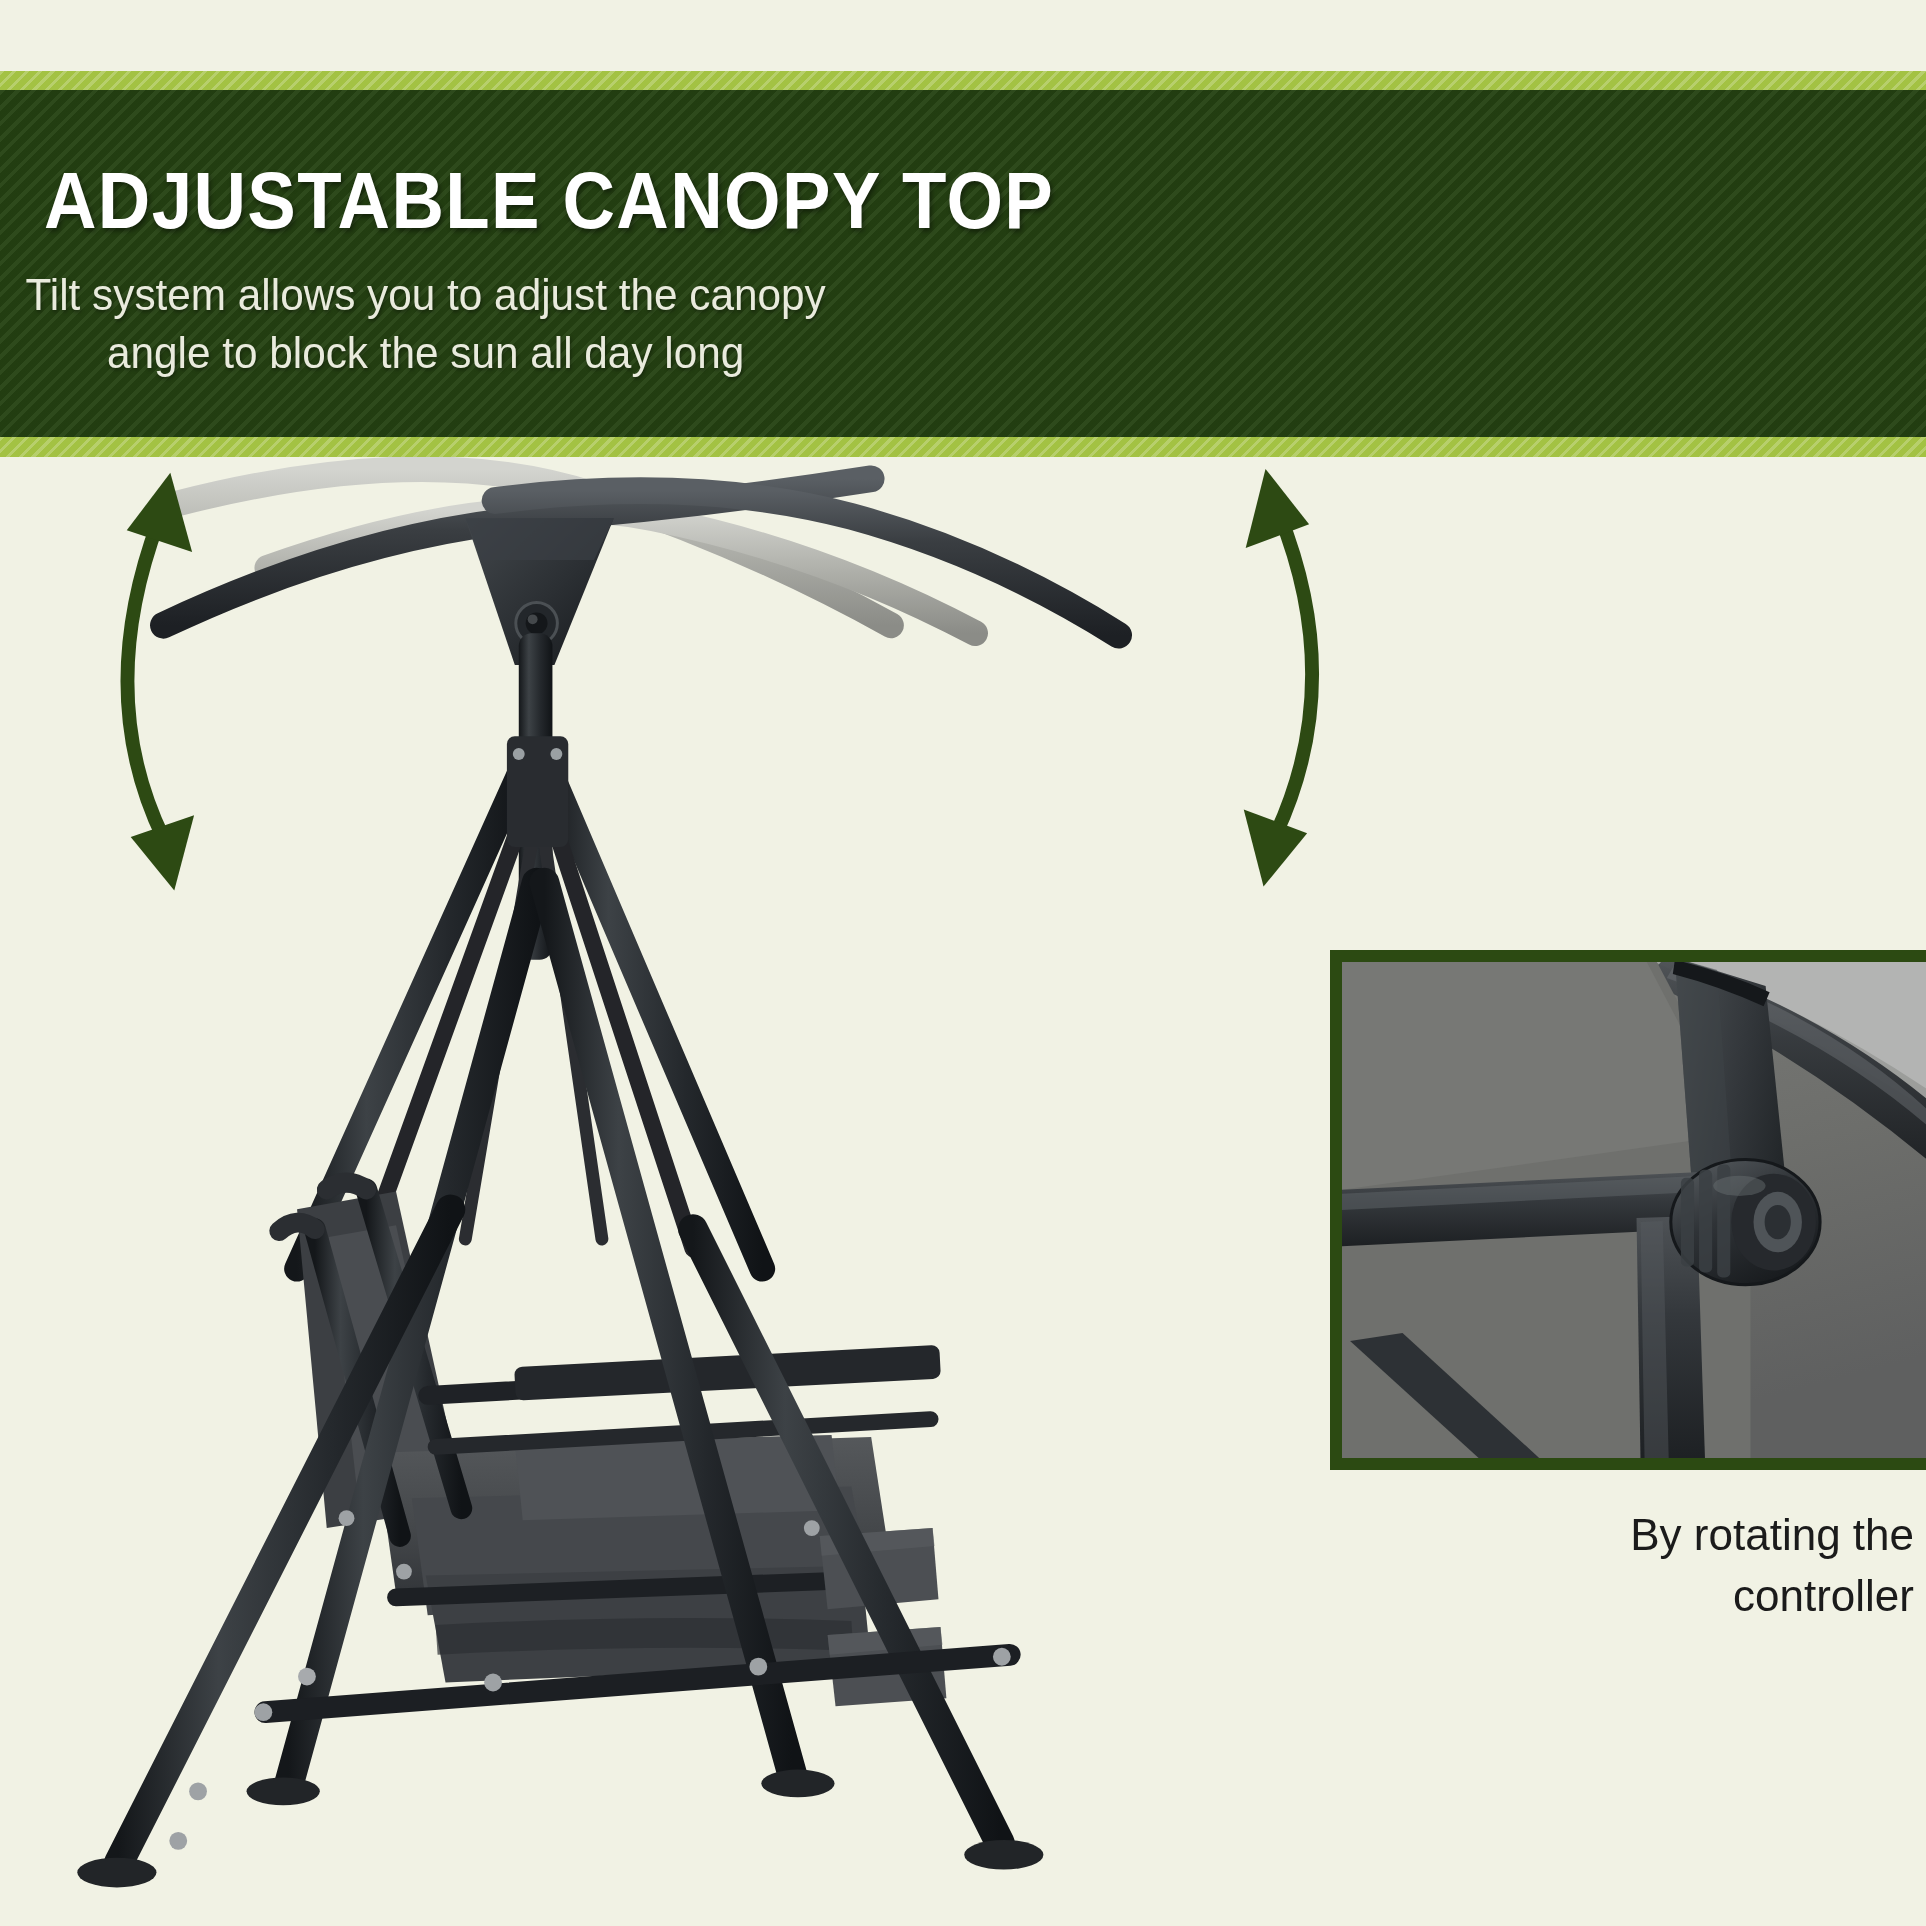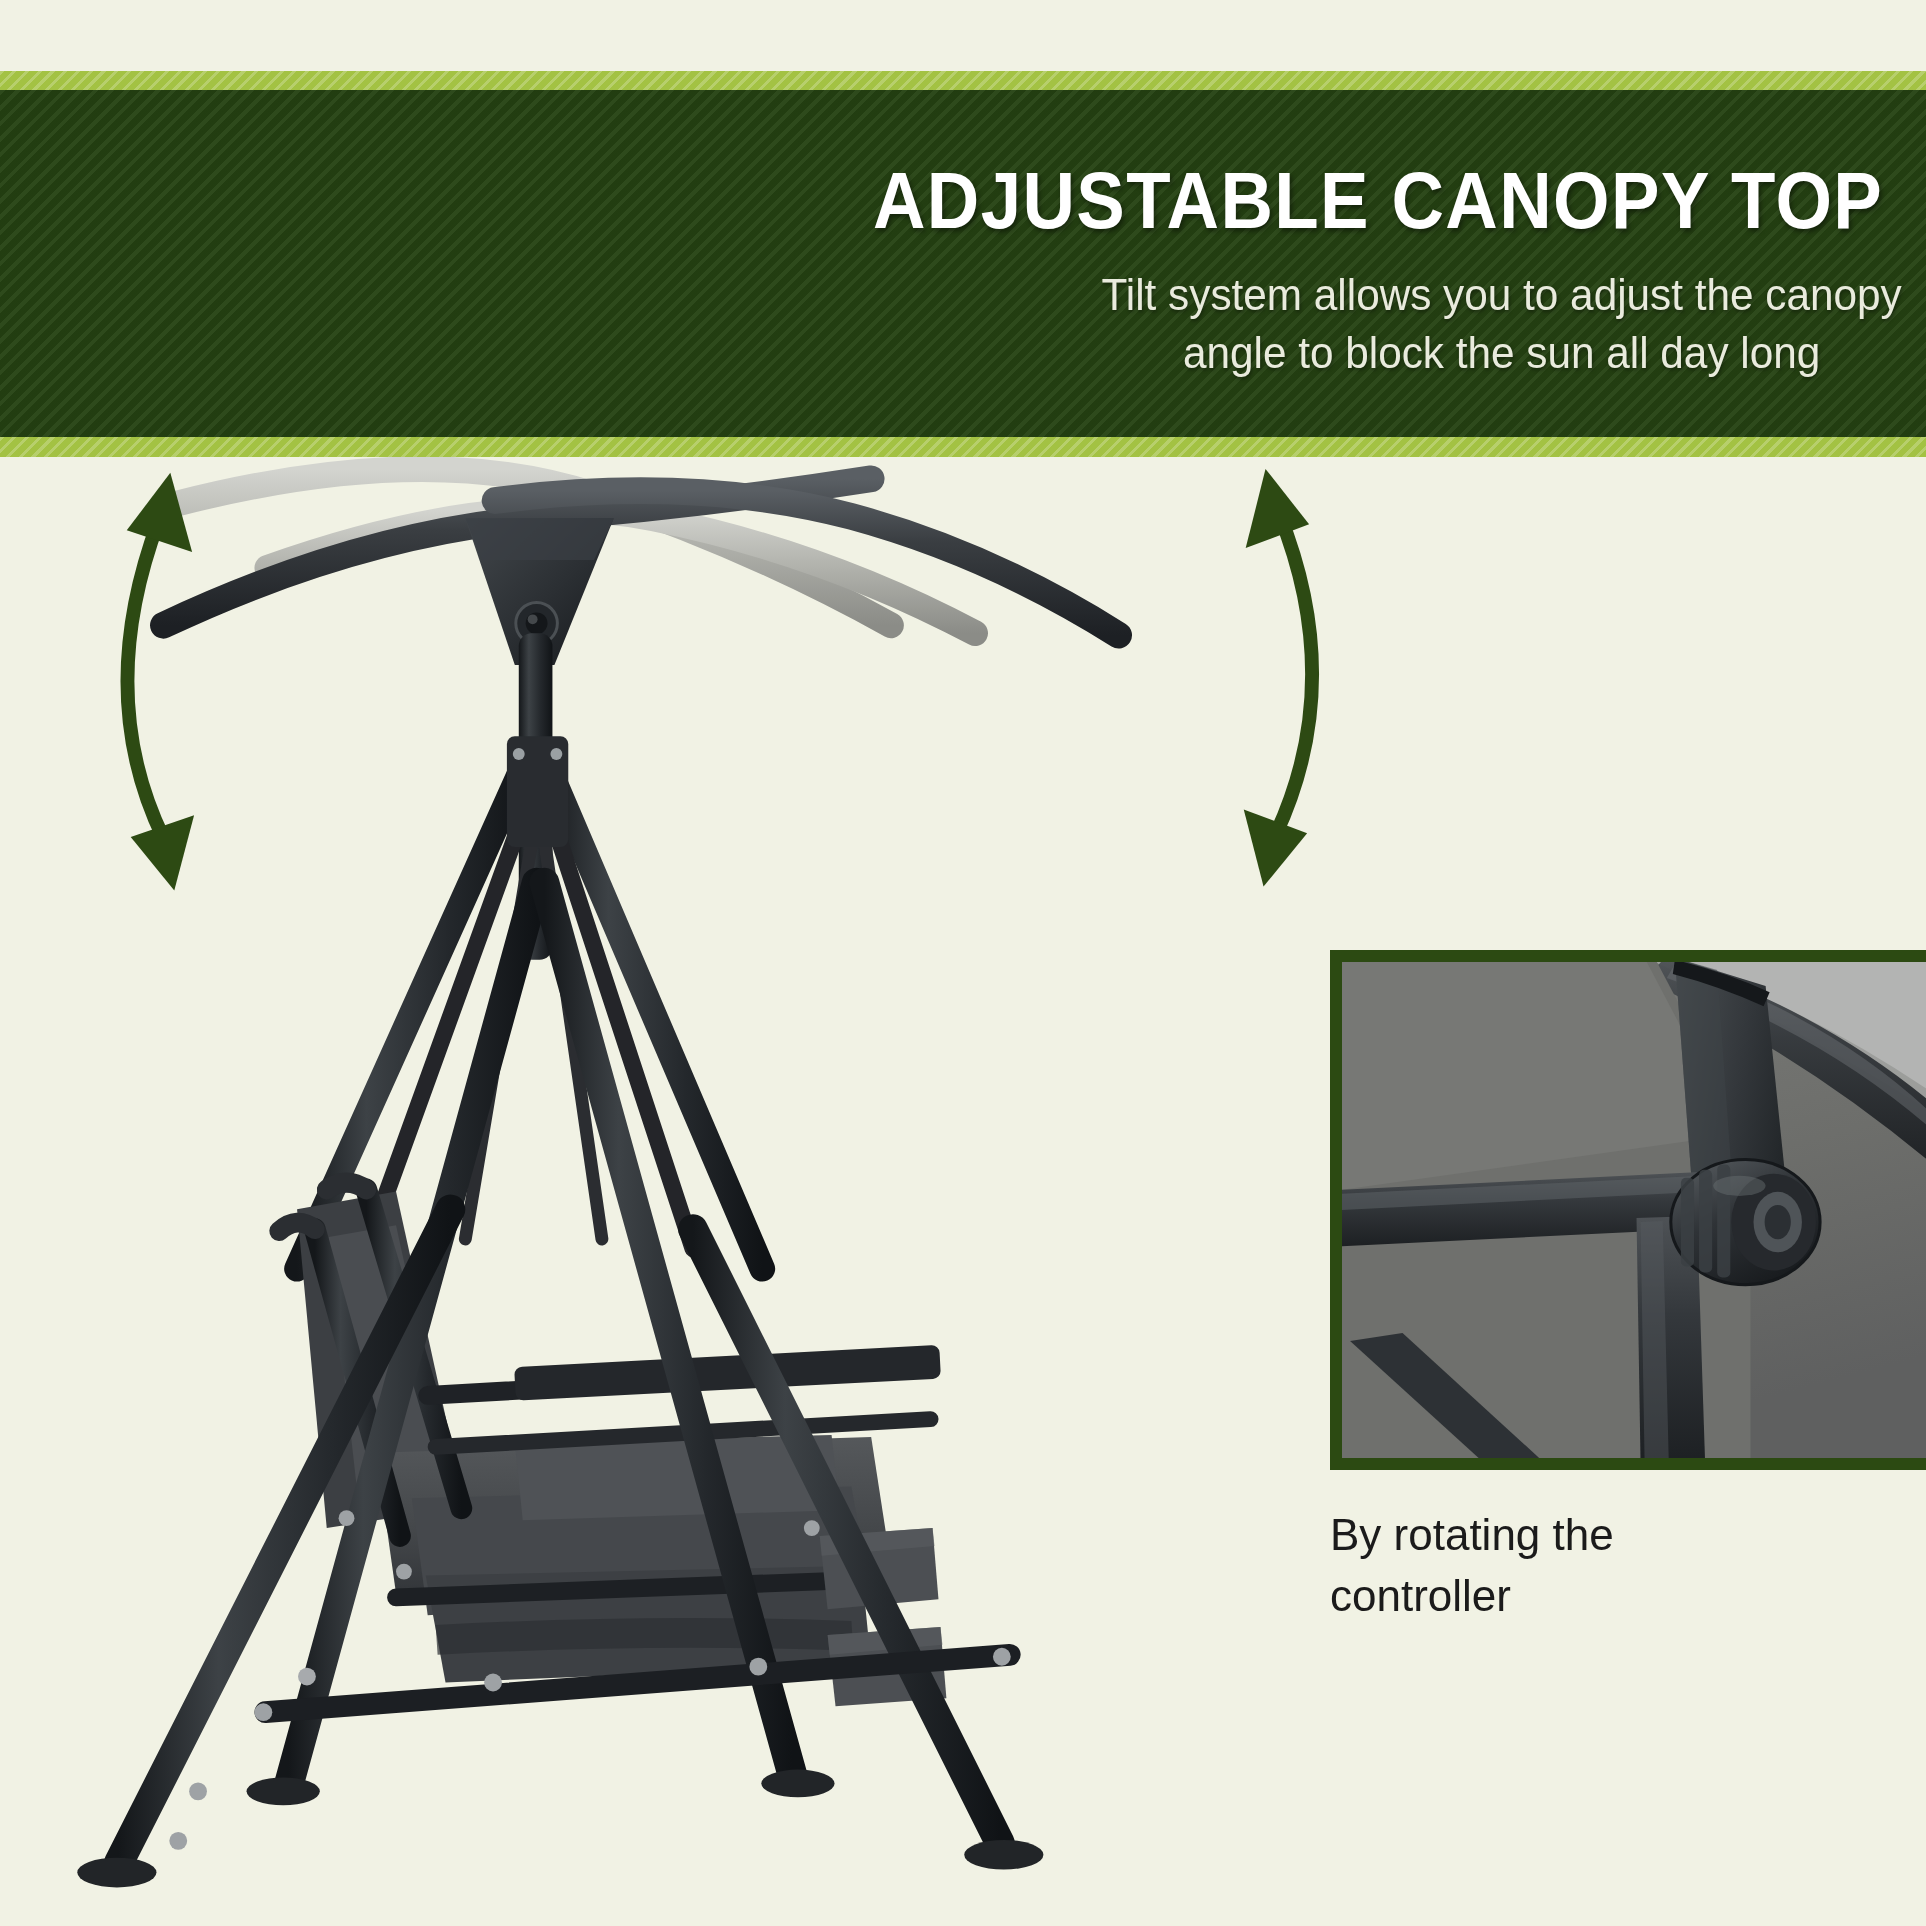--- a/index.html
+++ b/index.html
@@ -32,21 +32,21 @@
   .banner-stripe-bottom { bottom:0; }
   .banner-body {
     position:absolute; left:0; top:19px;
     width:100%; height:348px;
     background:
       repeating-linear-gradient(135deg,
         rgba(255,255,255,0.045) 0px, rgba(255,255,255,0.045) 4px,
         rgba(0,0,0,0.07) 4px, rgba(0,0,0,0.07) 11px),
       #254212;
     display:flex; flex-direction:column;
-    align-items:flex-end; justify-content:center;
+    align-items:flex-start; justify-content:center;
     padding-top:14px;
   }
   .banner-title {
     color:#ffffff;
     font-size:79px;
     font-weight:bold;
     letter-spacing:1.5px;
     line-height:1.0;
     transform:scaleX(0.92);
     text-shadow:2px 3px 5px rgba(0,0,0,0.45);
@@ -87,21 +87,21 @@
     border-right:none;
     overflow:hidden;
     background:#6d6e6c;
   }
   .inset-photo { display:block; width:100%; height:100%; }
 
   .inset-caption {
     position:absolute;
     left:1330px; top:1505px;
     width:584px;
-    text-align:left;
+    text-align:right;
     color:#1b1b1b;
     font-size:44px;
     font-weight:300;
     line-height:1.38;
   }
 </style>
 </head>
 <body>
 
 <div id="page">

